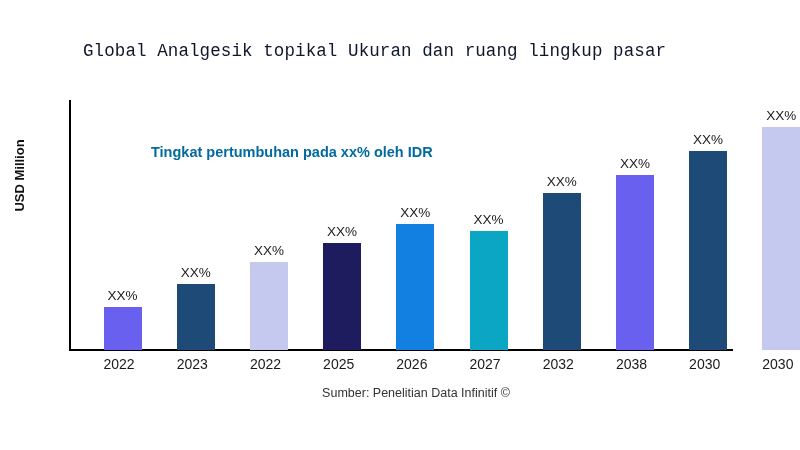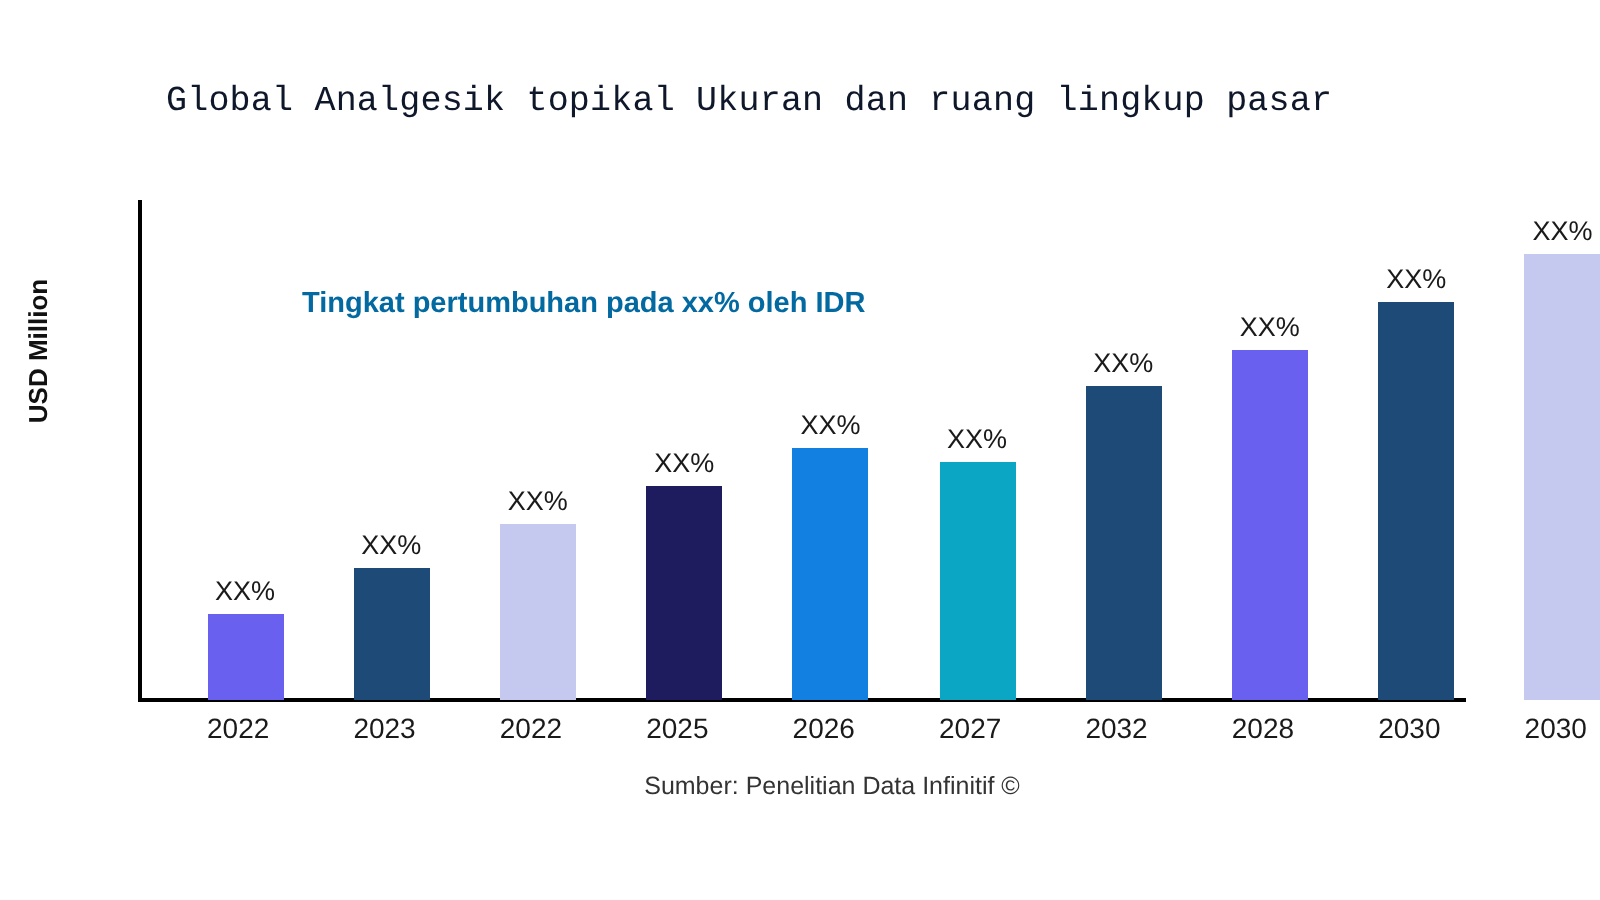--- a/index.html
+++ b/index.html
@@ -172,21 +172,21 @@
         <div class="tick-label">2027</div>
       </div>
       <div class="bar-group" style="left: 542.7px; width: 38px; height: 350px; bottom: 100px;">
         <div class="bar" style="height: 157px; background: rgb(30, 74, 119);"></div>
         <div class="bar-value" style="bottom: 161px;">XX%</div>
         <div class="tick-label">2032</div>
       </div>
       <div class="bar-group" style="left: 615.9px; width: 38px; height: 350px; bottom: 100px;">
         <div class="bar" style="height: 175px; background: rgb(106, 96, 240);"></div>
         <div class="bar-value" style="bottom: 179px;">XX%</div>
-        <div class="tick-label">2028</div>
+        <div class="tick-label">2038</div>
       </div>
       <div class="bar-group" style="left: 689.1px; width: 38px; height: 350px; bottom: 100px;">
         <div class="bar" style="height: 199px; background: rgb(30, 74, 119);"></div>
         <div class="bar-value" style="bottom: 203px;">XX%</div>
         <div class="tick-label">2030</div>
       </div>
       <div class="bar-group" style="left: 762.3px; width: 38px; height: 350px; bottom: 100px;">
         <div class="bar" style="height: 223px; background: rgb(197, 201, 240);"></div>
         <div class="bar-value" style="bottom: 227px;">XX%</div>
         <div class="tick-label">2030</div>

